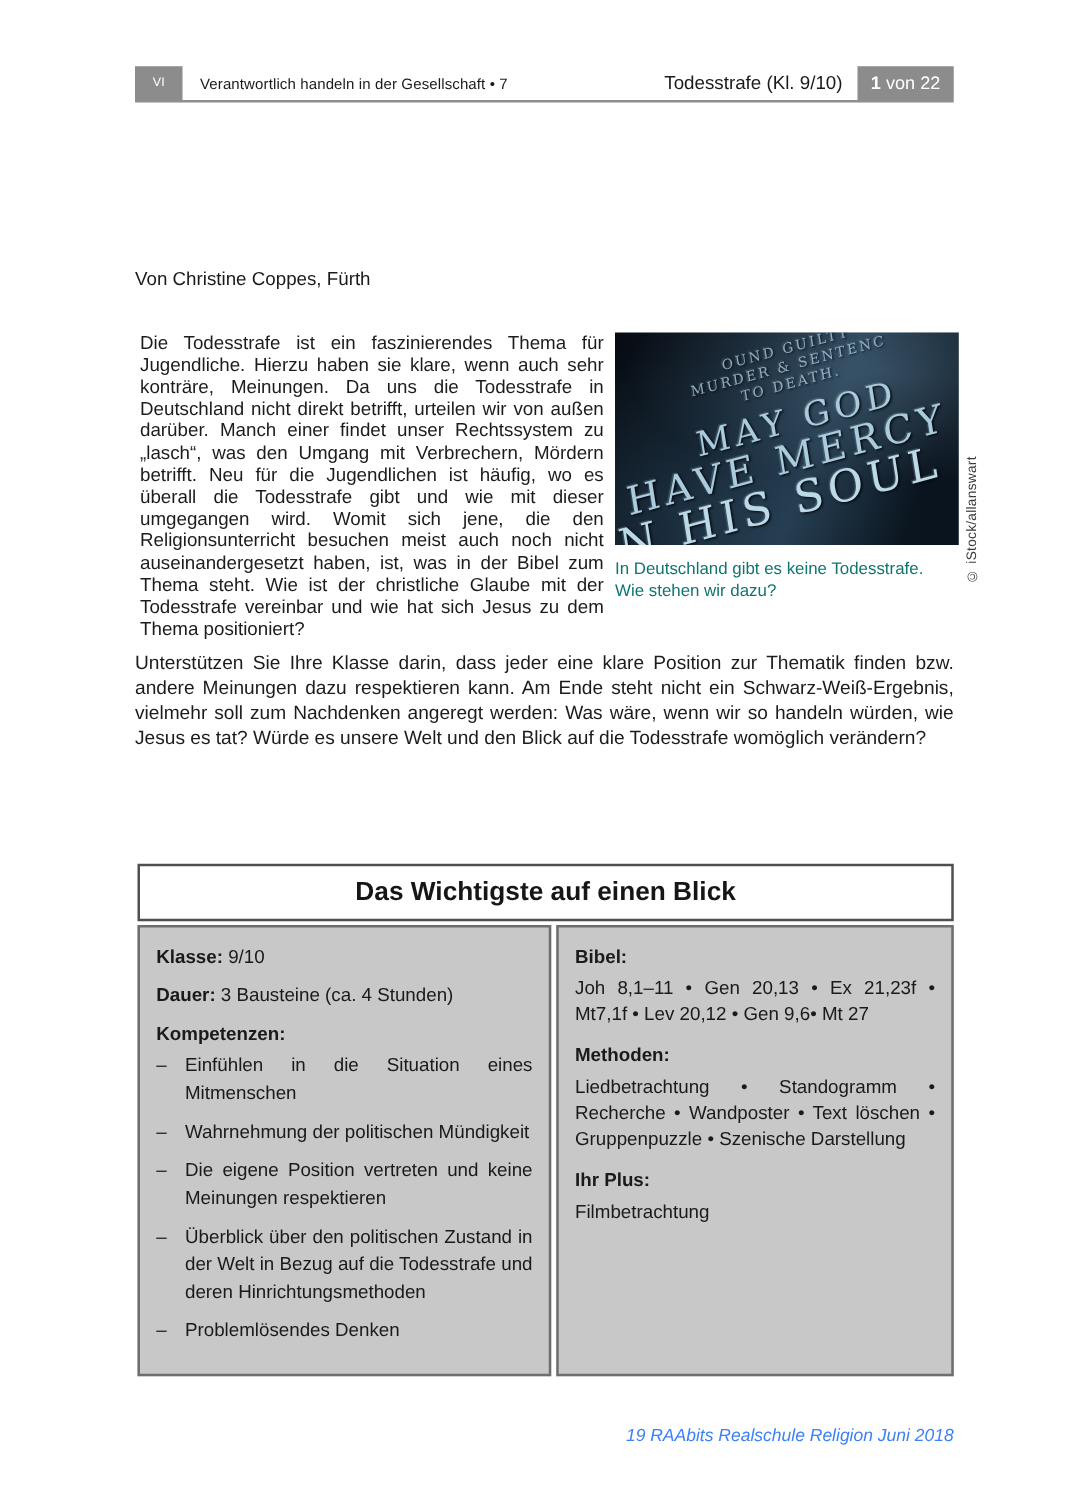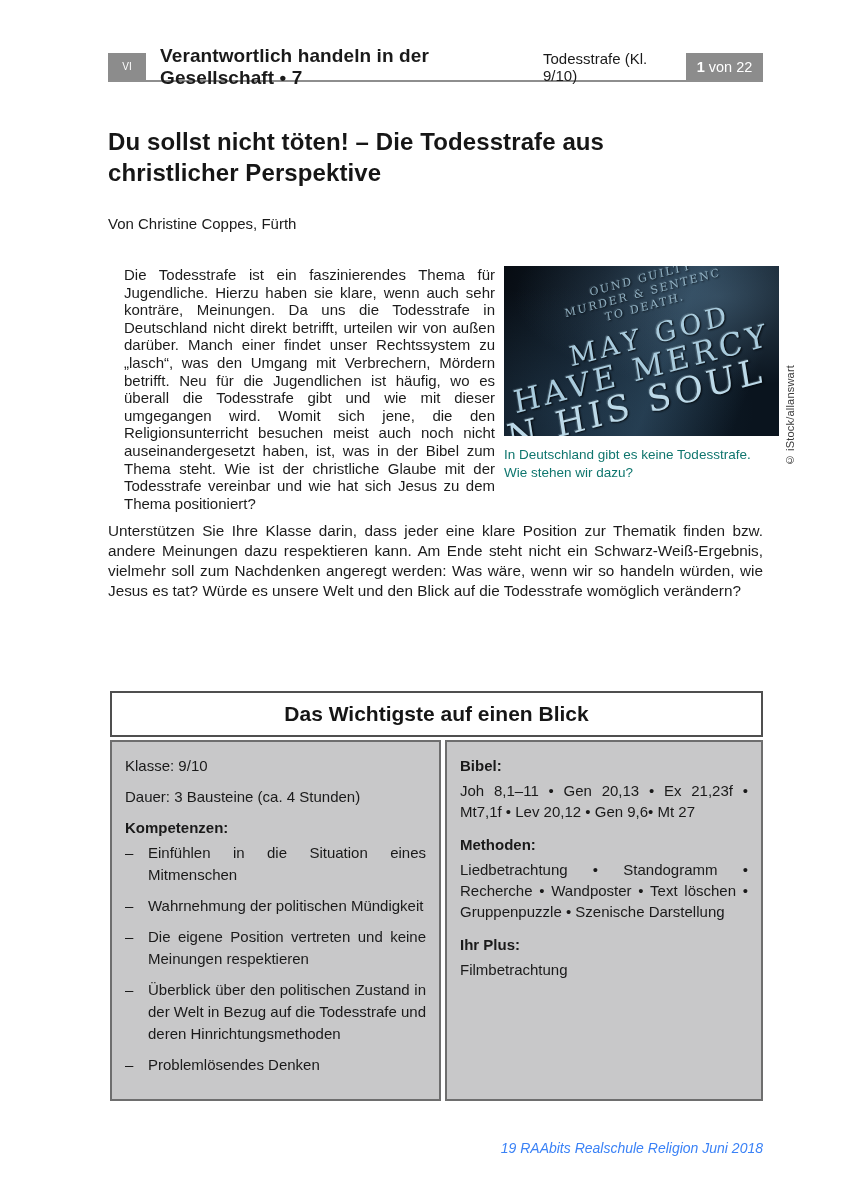--- a/index.html
+++ b/index.html
@@ -18,40 +18,40 @@
     position: absolute; top: 55px; left: 0; width: 655px; height: 27px;
     display: flex; align-items: center;
     border-bottom: 2px solid #8e8e8e; padding-bottom: 2px;
   }
   .badge {
     width: 38px; height: 27px; background: #8c8c8c; color: #ffffff;
     font-weight: normal; font-size: 10px;
     display: flex; align-items: center; justify-content: center;
     flex: 0 0 auto;
   }
-  .unit-title { font-size: 19px; margin-left: 14px; letter-spacing: 0.1px; font-weight: bold; }
+  .unit-title { font-size: 12px; margin-left: 14px; letter-spacing: 0.1px; }
   .kopf-spacer { flex: 1; }
   .topic { font-size: 15px; margin-right: 12px; }
   .page-box {
     width: 77px; height: 27px; background: #8c8c8c; color: #ffffff;
     font-size: 14.5px; display: flex; align-items: center; justify-content: center;
     gap: 4px; flex: 0 0 auto;
   }
   .page-box .num { font-weight: bold; }
 
   
   .doc-title {
     position: absolute; top: 126px; left: 0; width: 580px;
     font-size: 24px; line-height: 31px; font-weight: bold; color: #161616;
     letter-spacing: 0.1px;
   }
   .author { position: absolute; top: 215px; left: 0; font-size: 15px; }
 
   
-  .intro-row { position: absolute; top: 266px; left: 16px; width: 655px; display: flex; }
+  .intro-row { position: absolute; top: 266px; left: 4px; width: 655px; display: flex; }
   .intro-text {
     flex: 0 0 371px; width: 371px;
     font-size: 15px; line-height: 17.6px; text-align: justify;
     color: #1c1c1c;
   }
   .figure-wrap { margin-left: 9px; width: 275px; position: relative; }
   .figure-img {
     width: 275px; height: 170px; position: relative; overflow: hidden;
     background:
       radial-gradient(ellipse 340px 150px at 78% 18%, rgba(120,160,190,0.28), rgba(0,0,0,0) 60%),
@@ -92,21 +92,21 @@
     font-size: 21px; font-weight: bold; color: #161616;
   }
   .ov-body { display: flex; margin-top: 3px; gap: 4px; }
   .ov-cell {
     background: #c8c8c9; border: 2px solid #6e6e6e;
     padding: 13px 13px 14px 13px; font-size: 15px; line-height: 21px;
   }
   .ov-left  { width: 331px; }
   .ov-right { width: 318px; }
   .ov-item { margin-bottom: 10px; }
-  .ov-item b { font-weight: normal; }
+  .ov-item b { font-weight: bold; }
   .ov-label { font-weight: bold; margin-bottom: 4px; margin-top: 12px; }
   .ov-label.first { margin-top: 0; }
   .ov-text { text-align: justify; }
   ul.dash-list { list-style: none; }
   ul.dash-list li {
     position: relative; padding-left: 23px; margin-bottom: 9px;
     text-align: justify; line-height: 22px;
   }
   ul.dash-list li .marker { position: absolute; left: 0; top: 0; }
 
@@ -125,21 +125,20 @@
     <div class="badge">VI</div>
     <div class="unit-title">Verantwortlich handeln in der Gesellschaft • 7</div>
     <div class="kopf-spacer"></div>
     <div class="topic">Todesstrafe (Kl. 9/10)</div>
     <div class="page-box">
       <span class="num">1</span>
       <span>von 22</span>
     </div>
   </div>
 
-  <h1 class="doc-title">Du sollst nicht töten! – Die Todesstrafe aus christlicher Perspektive</h1>
   <div class="author">Von Christine Coppes, Fürth</div>
 
   <div class="intro-row">
     <p class="intro-text">Die Todesstrafe ist ein faszinierendes Thema für Jugendliche. Hierzu haben sie klare, wenn auch sehr konträre, Meinungen. Da uns die Todesstrafe in Deutschland nicht direkt betrifft, urteilen wir von außen darüber. Manch einer findet unser Rechtssystem zu „lasch“, was den Umgang mit Verbrechern, Mördern betrifft. Neu für die Jugendlichen ist häufig, wo es überall die Todesstrafe gibt und wie mit dieser umgegangen wird. Womit sich jene, die den Religionsunterricht besuchen meist auch noch nicht auseinandergesetzt haben, ist, was in der Bibel zum Thema steht. Wie ist der christliche Glaube mit der Todesstrafe vereinbar und wie hat sich Jesus zu dem Thema positioniert?</p>
     <figure class="figure-wrap">
       <div class="figure-img">
         <div class="engraving">
           <div class="eng-small">OUND GUILTY</div>
           <div class="eng-small">MURDER &amp; SENTENC</div>
           <div class="eng-small">TO DEATH.</div>

